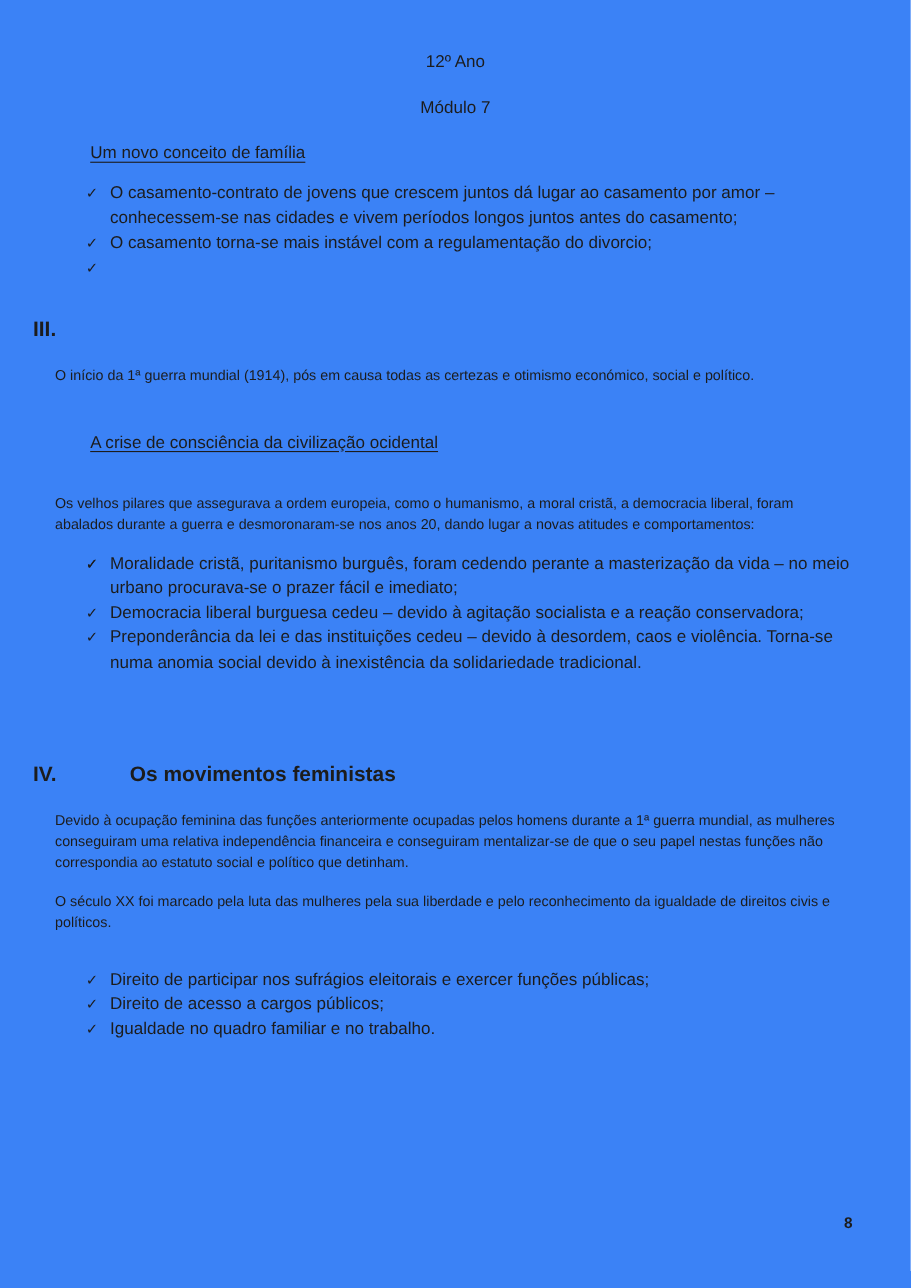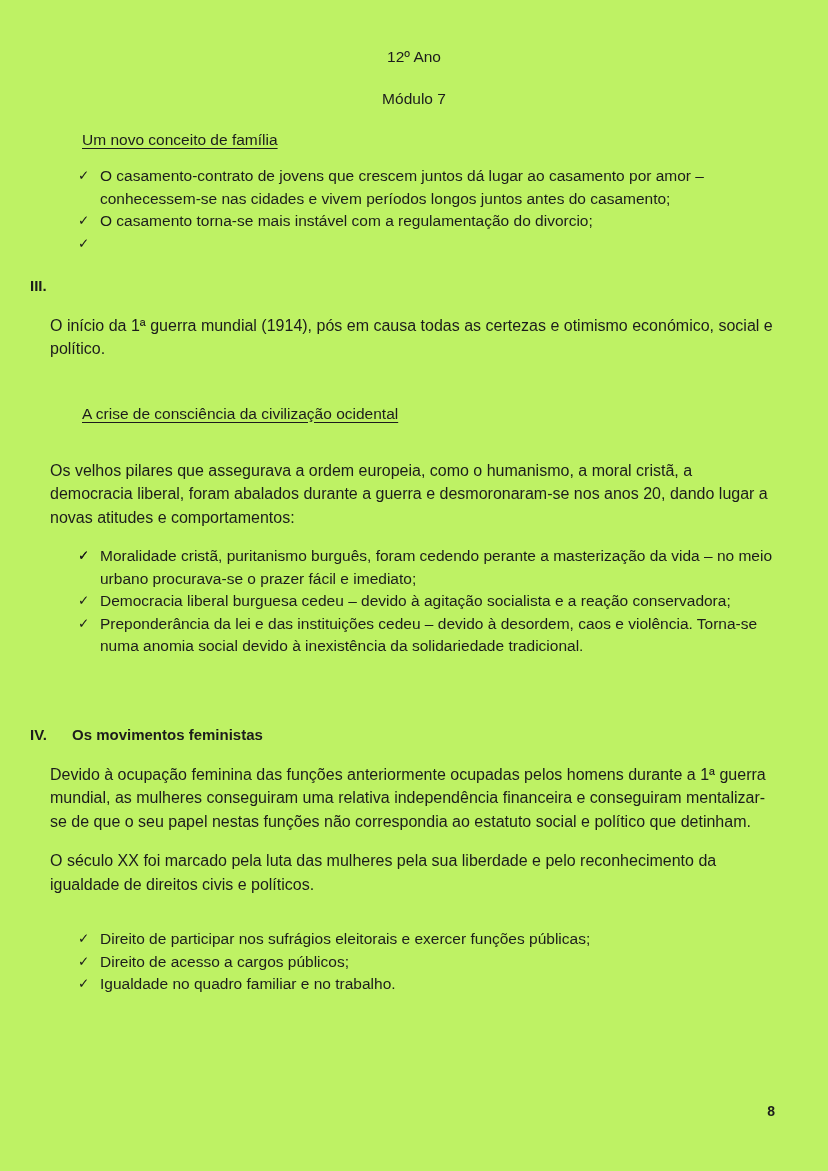--- a/index.html
+++ b/index.html
@@ -4,21 +4,21 @@
 <style>
   html, body {
     margin: 0;
     padding: 0;
     background: #ffffff;
   }
   .page {
     position: relative;
     width: 828px;
     height: 1171px;
-    background: #bef264;
+    background: #3b82f6;
     font-family: "Liberation Sans", sans-serif;
     color: #1c1c1c;
     box-sizing: border-box;
     overflow: hidden;
   }
 
   
   .doc-header {
     text-align: center;
     font-size: 15.5px;
@@ -32,33 +32,34 @@
     margin: 23px 0 0 50px;
     font-size: 15.5px;
     display: inline-block;
     text-decoration: underline;
     text-underline-offset: 2.5px;
   }
   .sub-heading-wrap { margin: 0; padding-left: 32px; }
 
   .section-heading {
     position: relative;
-    margin: 0 0 0 30px;
-    font-size: 15px;
+    margin: 12px 0 0 30px;
+    font-size: 19px;
     font-weight: bold;
     display: flex;
+    gap: 46px;
   }
   .section-num {
     width: 42px;
     flex: none;
   }
   .body-par {
     margin: 0 0 0 50px;
     width: 726px;
-    font-size: 16px;
+    font-size: 13px;
     line-height: 1.47;
   }
 
   ul.checklist {
     list-style: none;
     margin: 0;
     padding: 0 0 0 78px;
   }
   ul.checklist li {
     position: relative;

